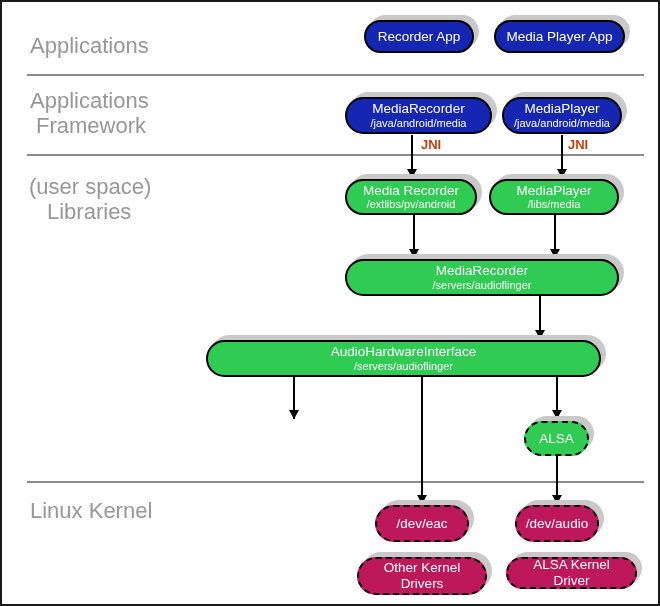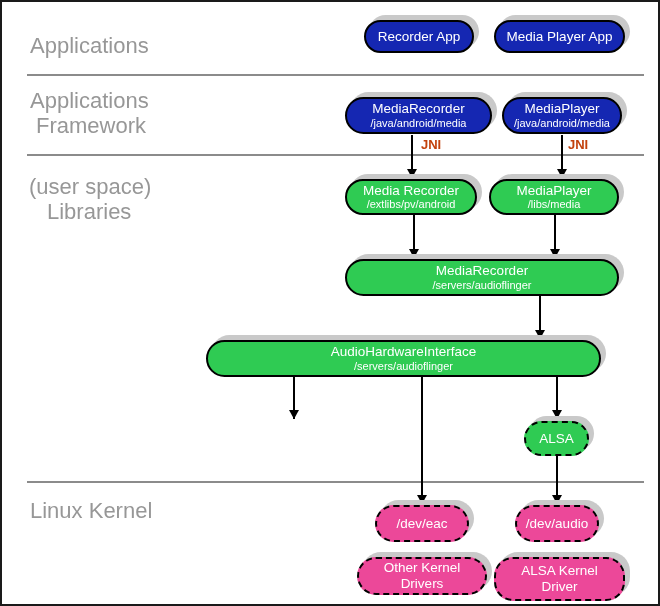--- a/index.html
+++ b/index.html
@@ -40,21 +40,21 @@
     justify-content: center;
     text-align: center;
     line-height: 1.18;
     box-shadow: 5px -5px 0 #c9c9c9;
     padding: 1px 6px;
   }
   .pill .t { font-size: 13.5px; }
   .pill .s { font-size: 11px; }
   .blue  { background: #1527b2; }
   .green { background: #2fcb53; }
-  .red   { background: #ec4899; }
+  .red   { background: #be185d; }
   .dashed { border-style: dashed; }
   .arrow {
     position: absolute;
     width: 2px;
     background: #000000;
   }
   .arrow.head::after {
     content: "";
     position: absolute;
     bottom: 0;
@@ -149,17 +149,17 @@
 
   <div class="pill red dashed" style="left:373px; top:503px; width:94px; height:37px;">
     <span class="t">/dev/eac</span>
   </div>
   <div class="pill red dashed" style="left:513px; top:503px; width:84px; height:37px;">
     <span class="t">/dev/audio</span>
   </div>
   <div class="pill red dashed" style="left:355px; top:555px; width:130px; height:38px;">
     <span class="t">Other Kernel Drivers</span>
   </div>
-  <div class="pill red dashed" style="left:492px; top:555px; width:131px; height:44px;">
+  <div class="pill red dashed" style="left:504px; top:555px; width:131px; height:32px;">
     <span class="t">ALSA Kernel Driver</span>
   </div>
 
 </div>
 
 </body></html>

